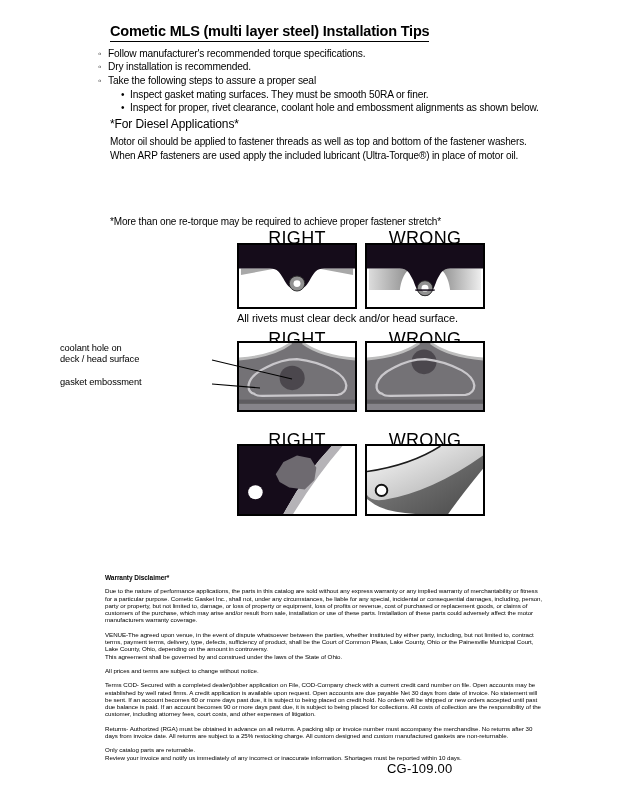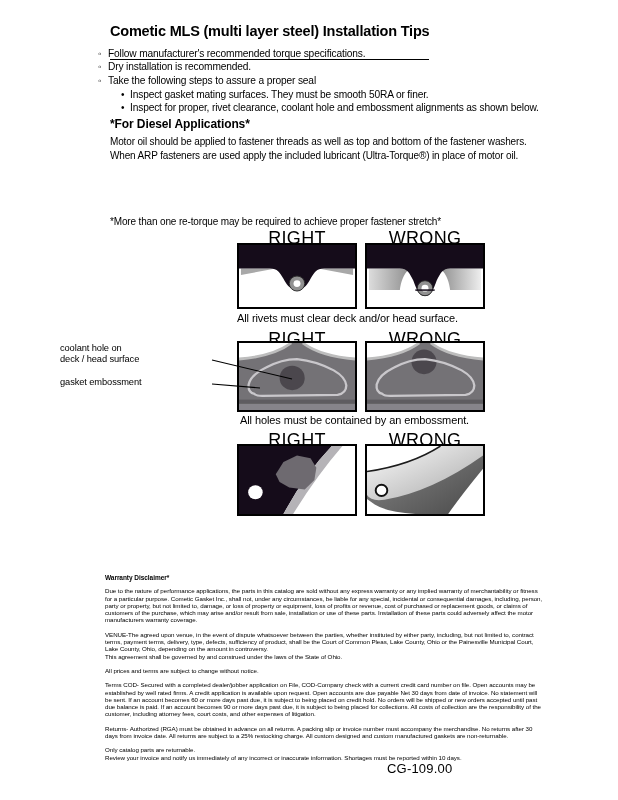--- a/index.html
+++ b/index.html
@@ -1,24 +1,24 @@
 <!DOCTYPE html>
 <html><head>
 <meta charset="utf-8">
 <style>
   html,body{margin:0;padding:0;background:#fff;}
   .page{position:relative;width:618px;height:800px;background:#ffffff;
         font-family:"Liberation Sans",sans-serif;color:#000;overflow:hidden;}
   .abs{position:absolute;}
   .title{font-weight:bold;font-size:14.5px;letter-spacing:-0.2px;
-         border-bottom:1.6px solid #000;padding-bottom:20px;display:inline-block;}
+         border-bottom:1.6px solid #000;padding-bottom:2px;display:inline-block;}
   .bullet-row{display:flex;line-height:13.4px;font-size:10.2px;letter-spacing:-0.15px;}
   .marker{width:10px;flex:0 0 10px;font-size:10px;}
   .sub .marker{width:9px;flex:0 0 9px;}
-  .h2{font-weight:bold;font-size:12px;letter-spacing:-0.1px;}
+  .h2{font-weight:normal;font-size:12px;letter-spacing:-0.1px;}
   .body-text{font-size:10px;line-height:14.2px;letter-spacing:-0.15px;}
   .dlabel{font-size:18px;letter-spacing:0.3px;text-align:center;width:120px;}
   .caption{font-size:11px;letter-spacing:-0.1px;white-space:pre-line;line-height:12.2px;}
   .panel{display:block;border:2px solid #000;background:#fff;}
   .ann{font-size:9.3px;line-height:10.6px;text-align:left;white-space:pre-line;width:150px;letter-spacing:-0.1px;}
   .disc{font-size:6.2px;line-height:7.3px;width:440px;letter-spacing:-0.05px;}
   .disc p{margin:0 0 7px 0;white-space:pre-line;}
   .disc .dh{font-weight:bold;font-size:6.5px;margin:0 0 6px 0;}
   .pagenum{font-size:13px;letter-spacing:0.2px;}
   svg{display:block;}
@@ -130,21 +130,20 @@
       <circle cx="59" cy="20" r="13" fill="#4b474d"></circle>
       <path d="M16,54 Q9,52 10,44 Q12,34 28,26 Q44,17 60,17 Q80,19 98,29 Q110,36 111,45 Q111,53 102,55 L24,56 Q18,56 16,54 Z" fill="none" stroke="#c9c7cb" stroke-width="2.4"></path>
     </svg>
   </div>
 
   <svg class="abs" style="left:211px;top:352px" width="86" height="42">
     <line x1="1" y1="8" x2="81" y2="27" stroke="#000" stroke-width="1.1"></line>
     <line x1="1" y1="32" x2="49" y2="36" stroke="#000" stroke-width="1.1"></line>
   </svg>
 
-  <div class="abs caption" style="left:240px;top:414px">All holes must be contained by an embossment.</div>
 
   <div class="abs dlabel" style="left:237px;top:430px">RIGHT</div>
   <div class="abs dlabel" style="left:365px;top:430px">WRONG</div>
 
   <div class="abs panel" style="left:237px;top:444px">
     <svg width="116" height="68" viewBox="0 0 120 72" preserveAspectRatio="none">
       <rect width="120" height="72" fill="#fff"></rect>
       <path d="M0,0 H96 Q68,30 46,72 H0 Z" fill="#150c1a"></path>
       <path d="M96,0 H107 Q80,32 56,72 H46 Q68,30 96,0 Z" fill="#b5b3b7"></path>
       <polygon points="38,30 46,17 60,10 74,13 80,23 78,36 68,46 52,44 42,38" fill="#6e6a70"></polygon>

